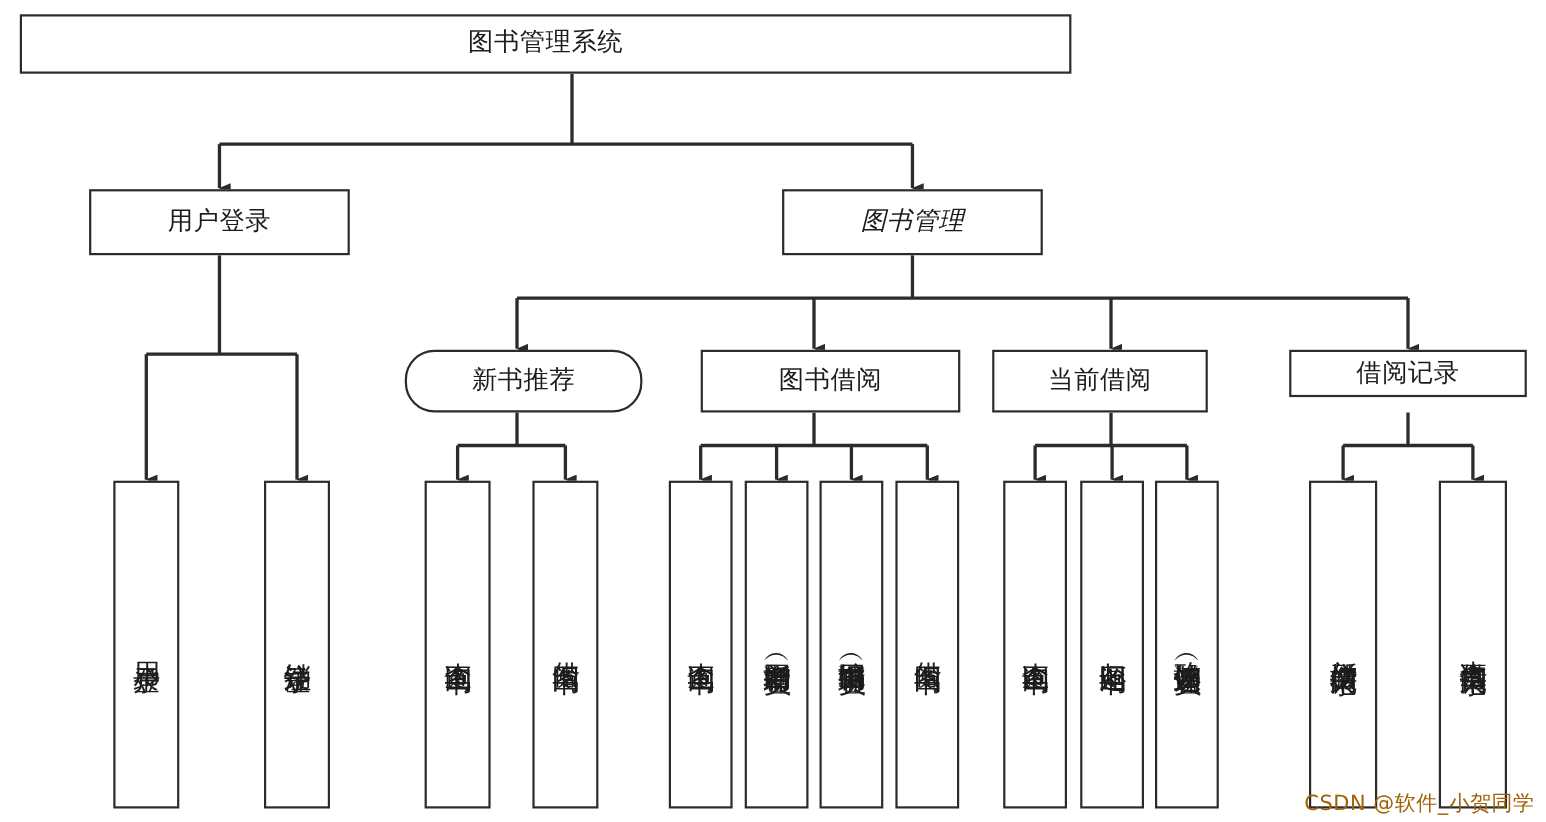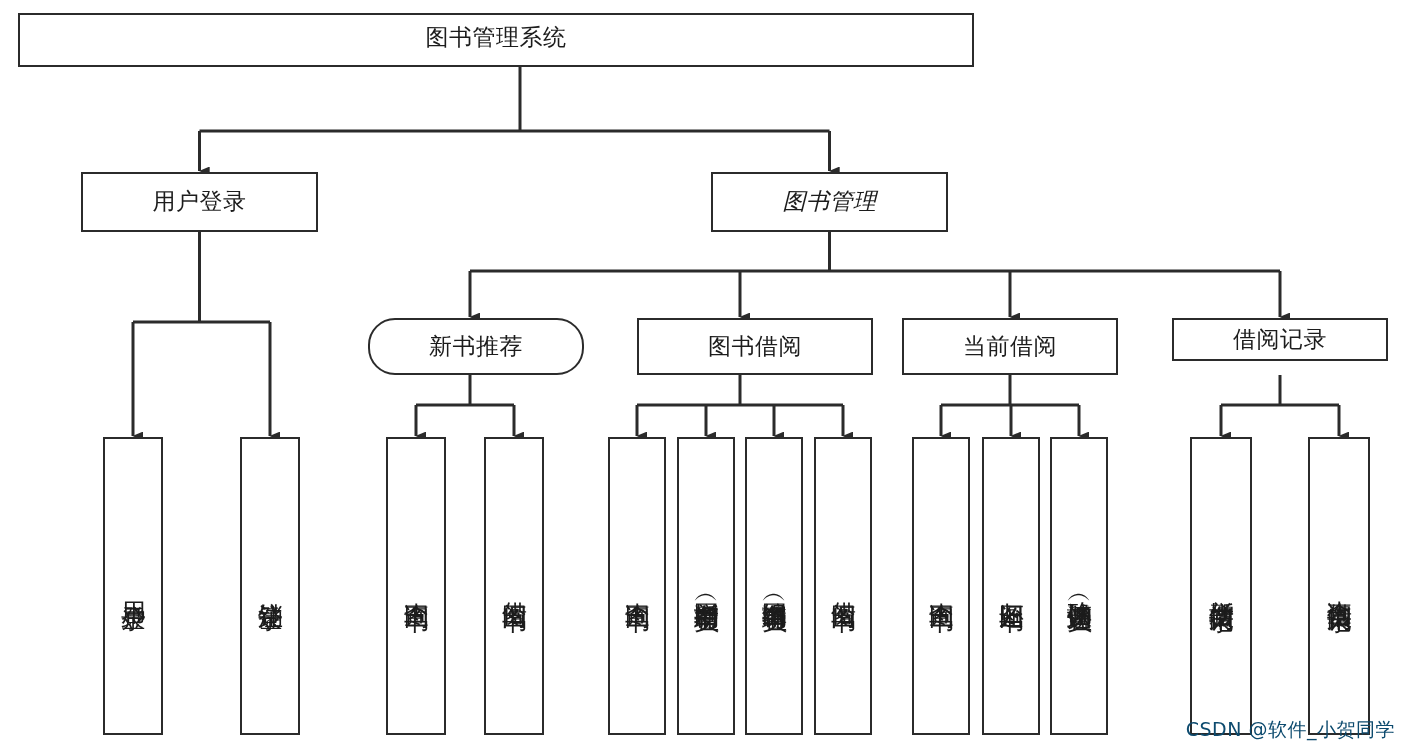--- a/index.html
+++ b/index.html
@@ -67,21 +67,21 @@
     white-space: nowrap;
   }
   .leaf-box.tall-text .leaf-label {
     letter-spacing: 1px;
   }
   .watermark {
     position: absolute;
     right: 10px;
     bottom: 4px;
     font-size: 19px;
-    color: #0c4a6e;
+    color: #a16207;
     letter-spacing: 0.5px;
     white-space: nowrap;
     pointer-events: none;
   }
 </style>
 </head>
 <body>
 
 <div id="diagram-root">
 
@@ -138,21 +138,21 @@
   <div class="node-box" style="left: 711px; top: 172px; width: 237px; height: 60px; font-style: italic;">
     <span class="node-label">图书管理</span>
   </div>
 
   <div class="node-box" style="left: 368px; top: 318px; width: 216px; height: 57px; border-radius: 27px;">
     <span class="node-label">新书推荐</span>
   </div>
   <div class="node-box" style="left: 596px; top: 318px; width: 236px; height: 57px; margin-left: 41px;">
     <span class="node-label">图书借阅</span>
   </div>
-  <div class="node-box" style="left: 902px; top: 318px; width: 216px; height: 57px;">
+  <div class="node-box" style="left: 902px; top: 318px; width: 196px; height: 57px;">
     <span class="node-label">当前借阅</span>
   </div>
   <div class="node-box" style="left: 1172px; top: 318px; width: 216px; height: 43px;">
     <span class="node-label">借阅记录</span>
   </div>
 
   <div class="leaf-box" style="left: 103px; top: 437px; width: 60px; height: 298px;">
     <span class="leaf-label">用户登录</span>
   </div>
   <div class="leaf-box" style="left: 240px; top: 437px; width: 60px; height: 298px;">

